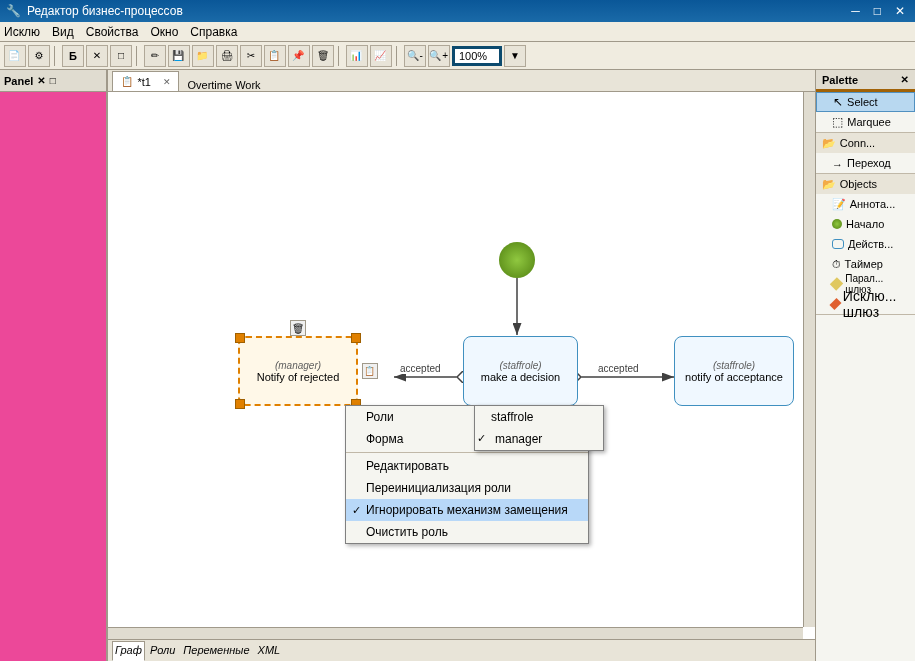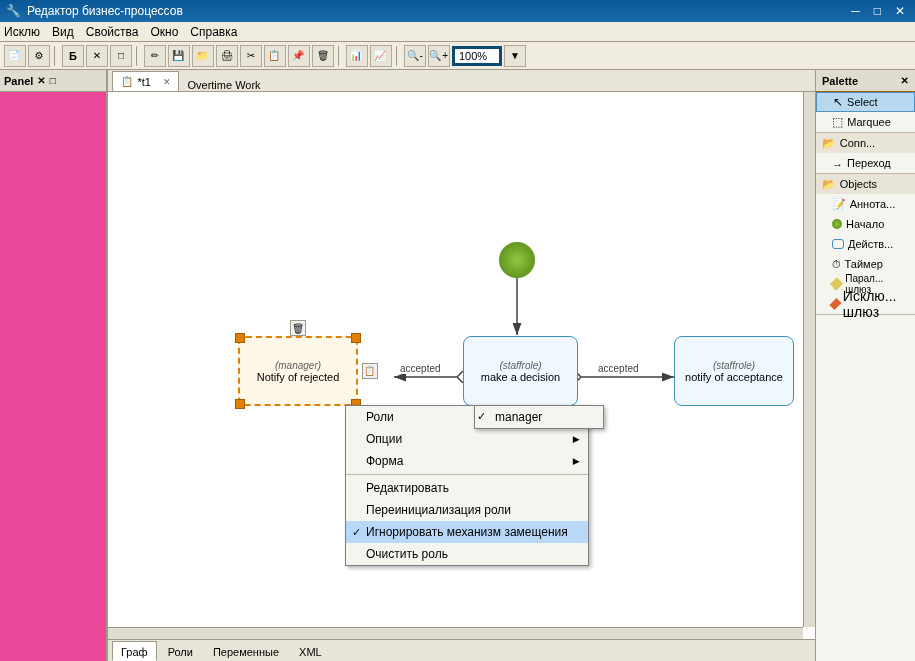--- a/index.html
+++ b/index.html
@@ -118,44 +118,44 @@
     #bottom-tabs {
       background: #e8e4d8;
       border-top: 1px solid #a0998a;
       display: flex;
       height: 22px;
       align-items: center;
       padding: 0 4px;
       gap: 2px;
     }
     .bottom-tab {
-      padding: 2px 8px;
+      padding: 2px 2px;
       font-size: 11px;
       cursor: pointer;
       border: 1px solid transparent;
       height: 20px;
-      display: flex; align-items: flex-end;
+      display: flex; align-items: flex-start; font-style: italic;
     }
     .bottom-tab.active {
       background: white;
       border: 1px solid #a0998a;
       border-bottom: 1px solid white;
     }
 
     
     #right-panel {
       width: 100px;
       background: #f5f5f0;
       border-left: 1px solid #a0998a;
       display: flex;
       flex-direction: column;
     }
     #palette-header {
       background: #e0dcd0;
-      border-bottom: 1px solid #a16207;
+      border-bottom: 3px solid #a16207;
       padding: 2px 6px;
       font-size: 11px;
       font-weight: bold;
       height: 22px;
       display: flex;
       align-items: center;
       justify-content: space-between;
     }
     .palette-section {
       border-bottom: 1px solid #c0b8a8;
@@ -421,41 +421,41 @@
       <div class="node-action" style="left:566px;top:244px;width:120px;height:70px;">
         <span class="role-label">(staffrole)</span>
         <span>notify of acceptance</span>
       </div>
 
       <div id="context-menu" style="left:237px;top:313px;">
         <div class="ctx-item has-sub">
           <span>Роли</span>
         </div>
         <div class="ctx-item has-sub">
-          <span>Опции</span>
-        </div>
-        <div class="ctx-item has-sub">
           <span>Форма</span>
         </div>
         <div class="ctx-separator"></div>
         <div class="ctx-item">
           <span>Редактировать</span>
         </div>
         <div class="ctx-item">
           <span>Переинициализация роли</span>
         </div>
         <div class="ctx-item checked highlighted">
           <span>Игнорировать механизм замещения</span>
         </div>
         <div class="ctx-item">
           <span>Очистить роль</span>
         </div>
       </div>
 
       <div id="submenu" style="left:366px;top:313px;">
+        <div class="sub-item">
+          <span>staffrole</span>
+        </div>
         <div class="sub-item" style="position:relative;">
           <span style="position:absolute;left:2px;font-size:11px;">✓</span>
           <span style="margin-left:4px;">manager</span>
         </div>
       </div>
 
       <div id="canvas-scroll"></div>
       <div id="canvas-scroll-h"></div>
     </div>
 

